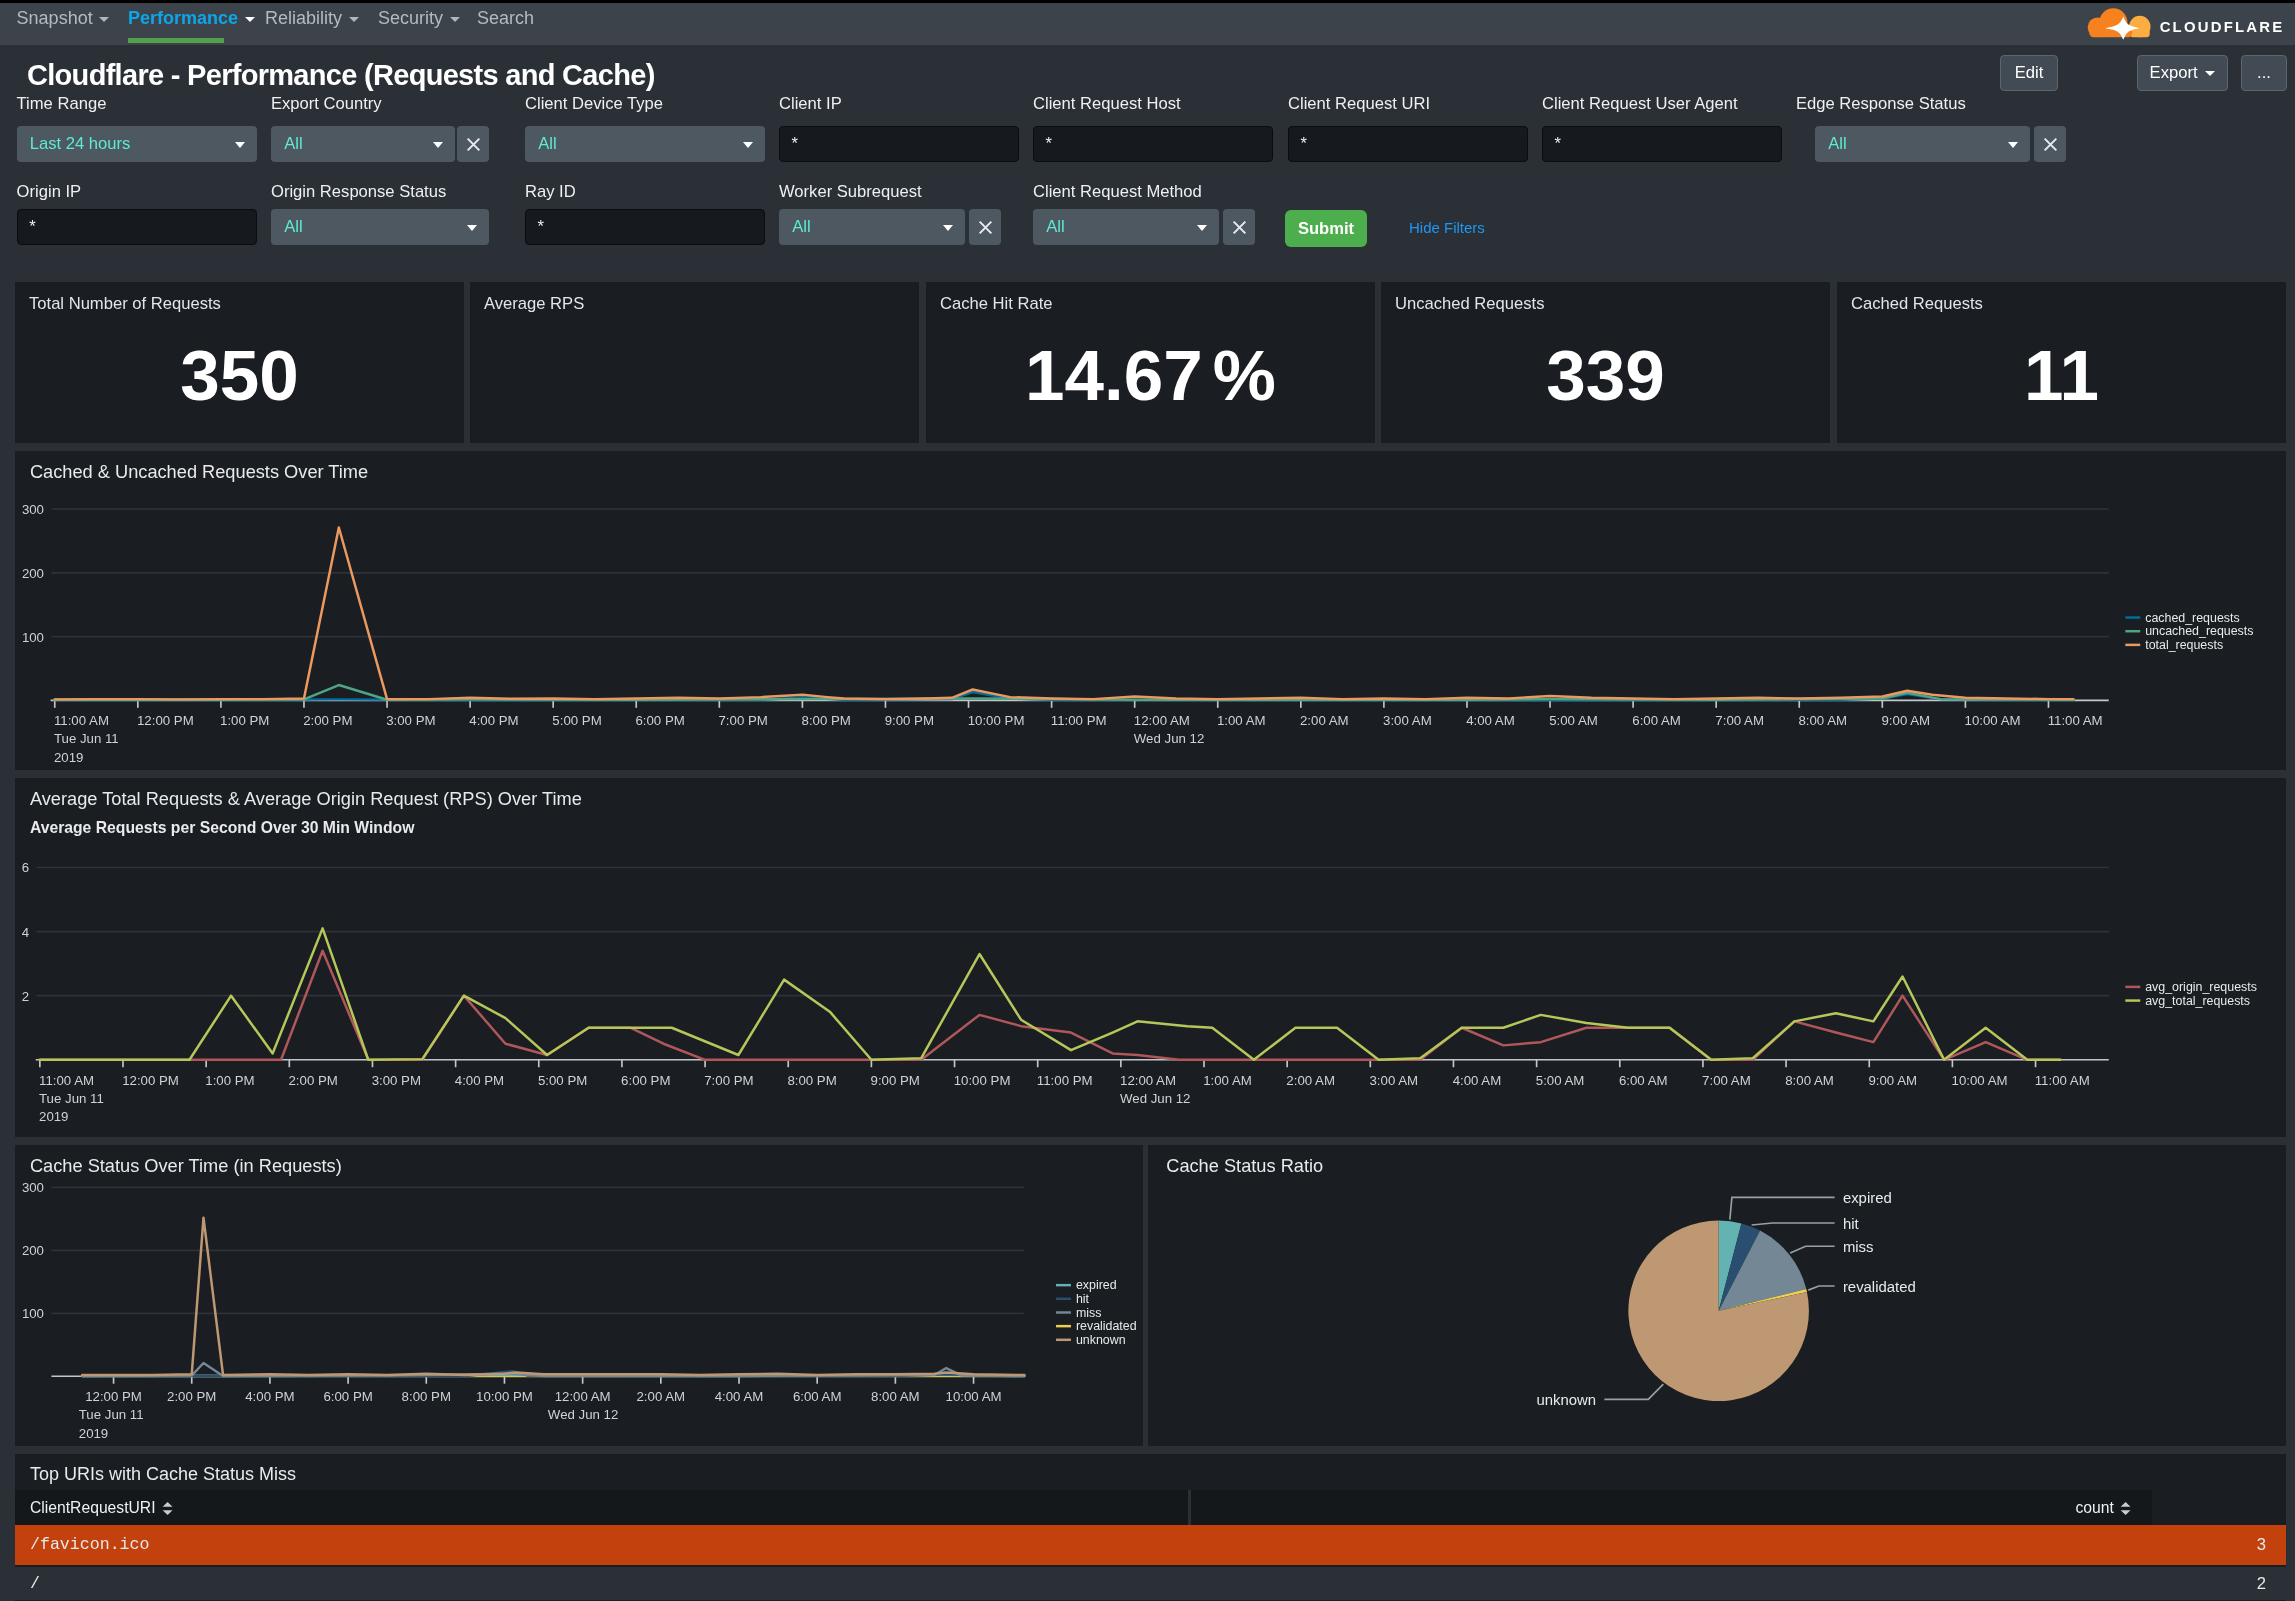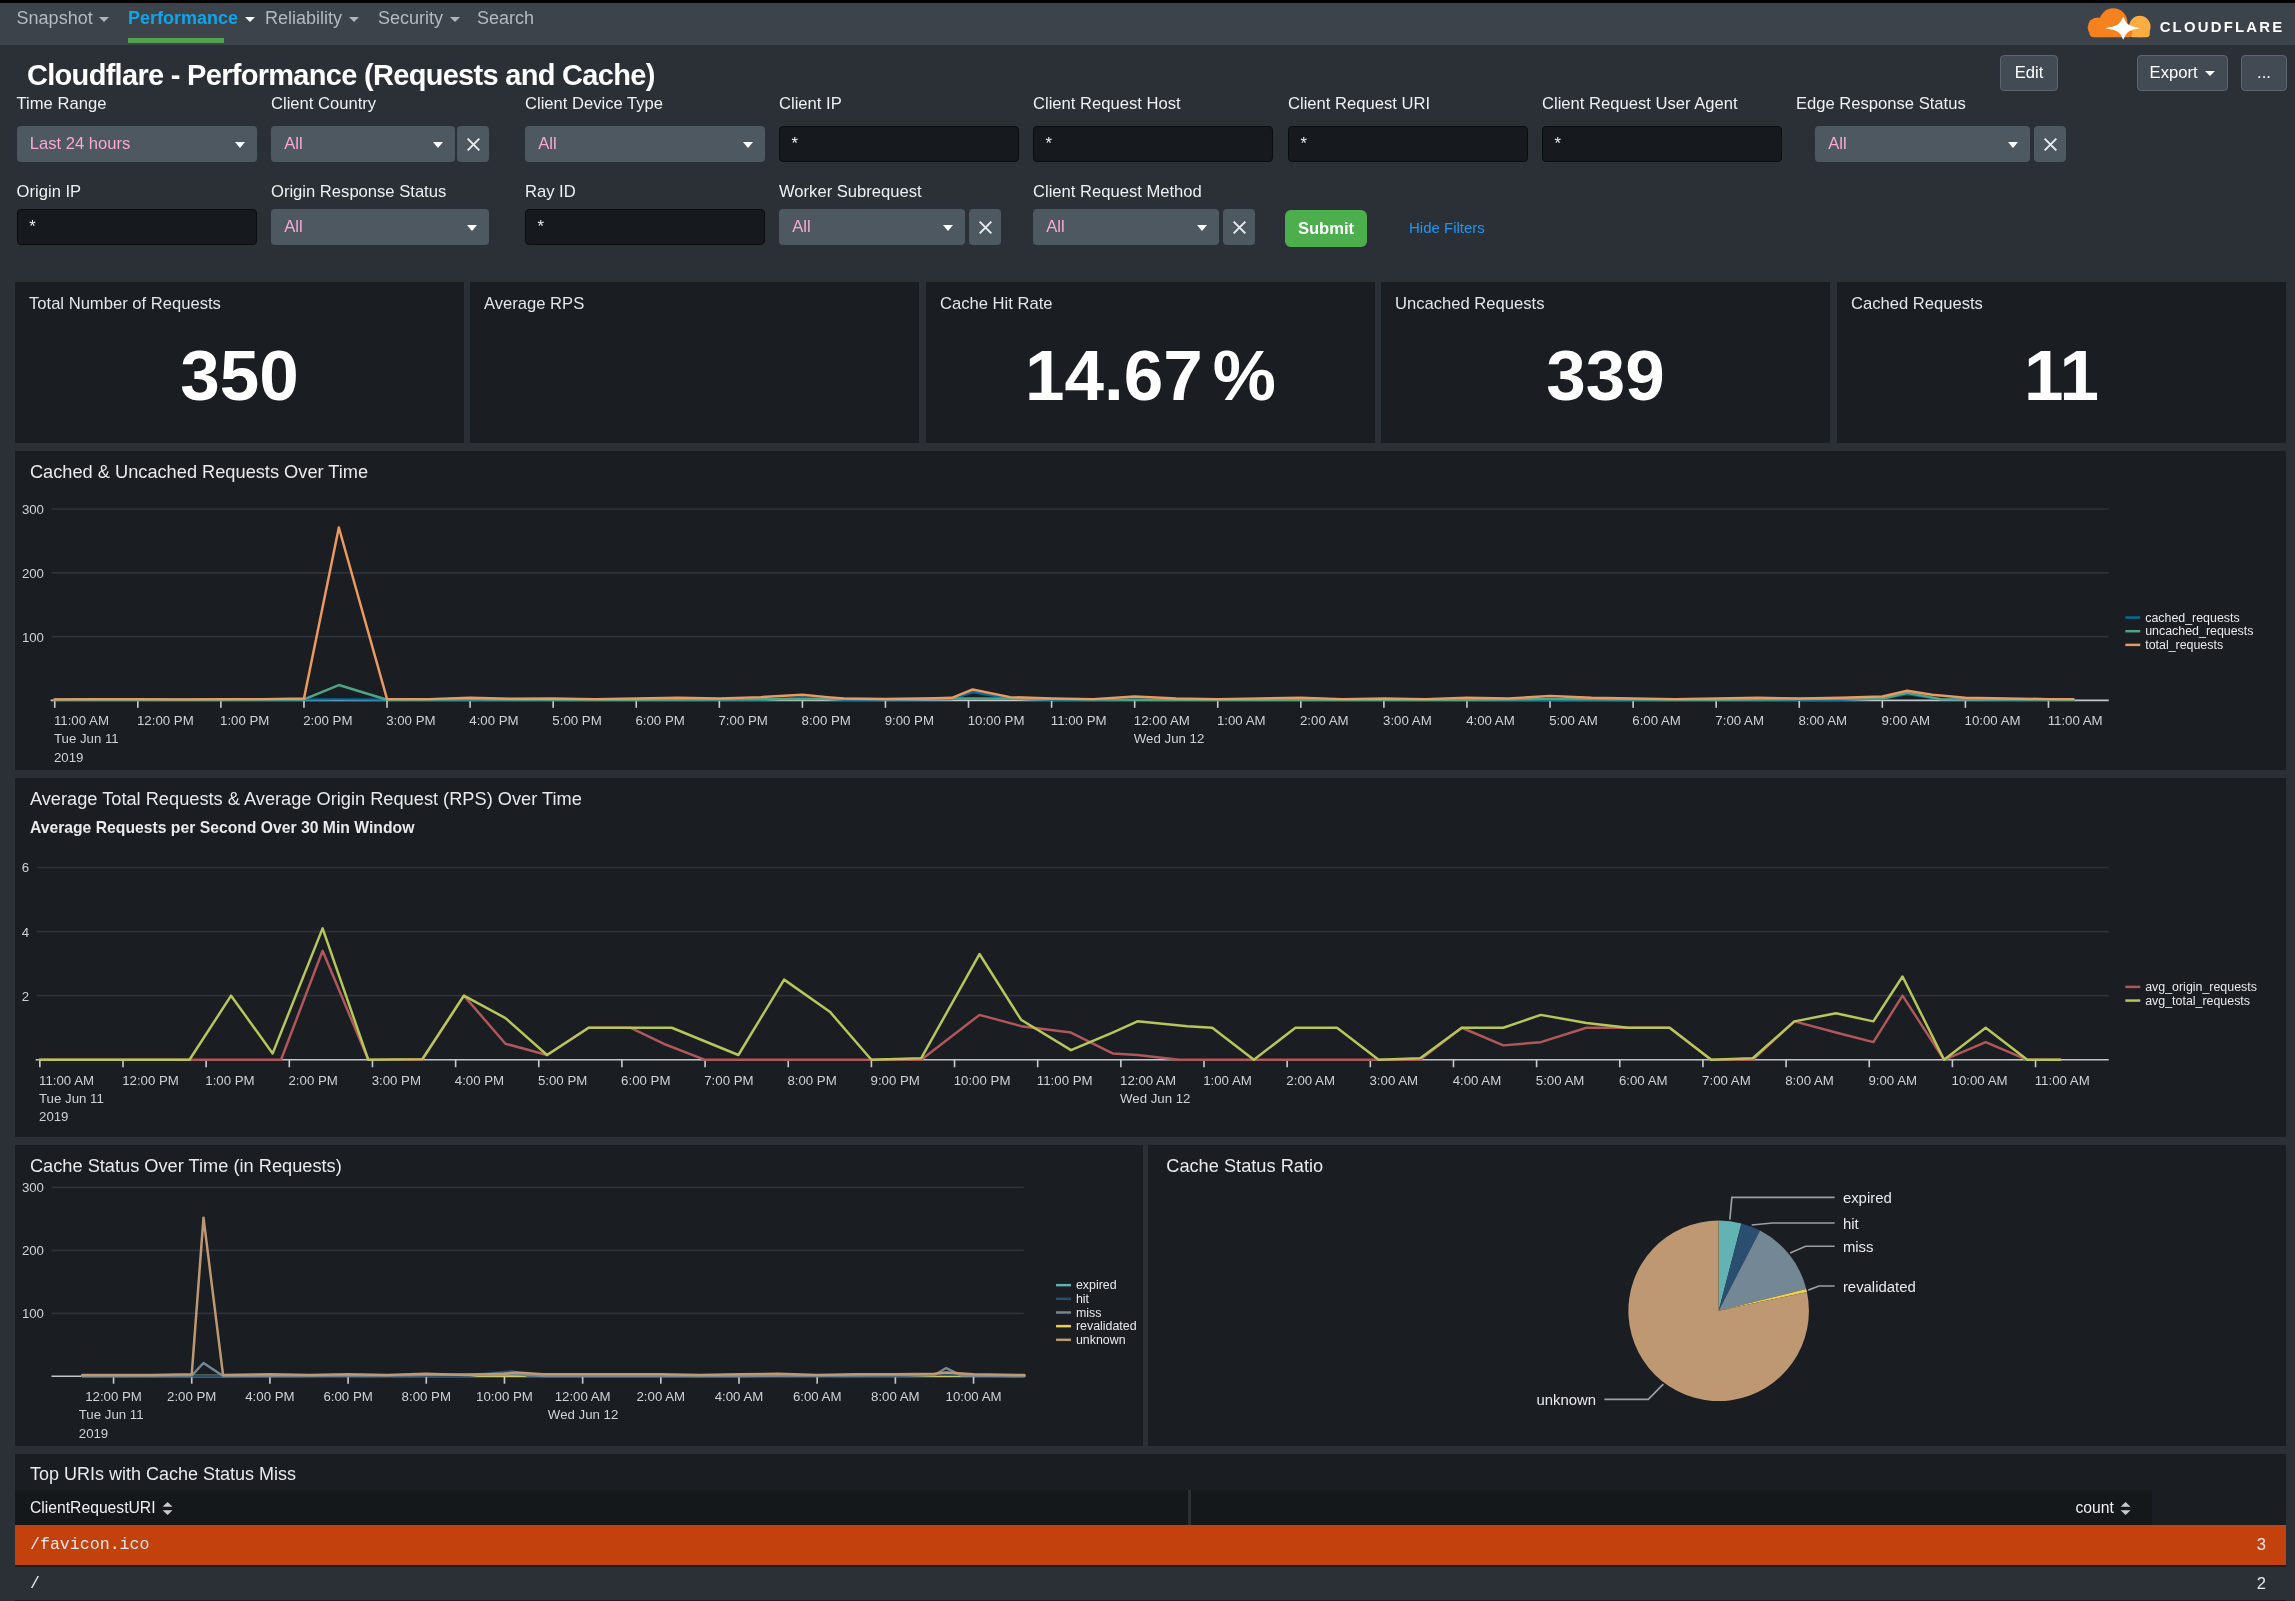--- a/index.html
+++ b/index.html
@@ -7,21 +7,21 @@
 .topstrip { position:absolute; left:0; top:0; width:2295px; height:2.5px; background:#000; }
 .navitem { position:absolute; top:8px; font-size:18px; color:#b3bac1; }
 .navitem b { color:#0ea5e9; }
 .ncaret { display:inline-block; width:0; height:0; border-left:5px solid transparent;
   border-right:5px solid transparent; border-top:5.8px solid #aeb6bd; margin-left:6.6px; vertical-align:middle;}
 .greenbar { position:absolute; left:128px; top:38px; width:96px; height:5px; background:#53a051; }
 .title { position:absolute; left:27px; top:59px; font-size:29px; font-weight:bold; color:#fff; letter-spacing:-0.7px; }
 .hbtn { position:absolute; top:55px; height:36px; background:#424b53; border:1.7px solid #5c666f;
   border-radius:4.1px; color:#fff; font-size:16.6px; text-align:center; line-height:33px; }
 .flab { position:absolute; font-size:16.6px; color:#eef0f2; }
-.dd { position:absolute; height:36px; background:#4e5861; border-radius:4.1px; color:#f9a8d4;
+.dd { position:absolute; height:36px; background:#4e5861; border-radius:4.1px; color:#5eead4;
   font-size:16.6px; line-height:36px; padding-left:13.2px; }
 .dd .caret { position:absolute; right:11.6px; top:15.7px; width:0; height:0;
   border-left:5.8px solid transparent; border-right:5.8px solid transparent; border-top:6.6px solid #fff; }
 .xb { position:absolute; width:32px; height:36px; background:#4e5861; border-radius:4.1px;
   display:flex; align-items:center; justify-content:center; }
 .inp { position:absolute; height:36px; background:#16191d; border:1.7px solid #0a0c0e;
   border-radius:4.1px; color:#eef0f2; font-size:16.6px; line-height:33px; padding-left:11.6px; }
 .submit { position:absolute; left:1285px; top:210px; width:82px; height:37px; background:#4cae4c;
   border-radius:5.8px; color:#fff; font-size:16.6px; font-weight:bold; text-align:center; line-height:37px; }
 .hidef { position:absolute; left:1409px; top:219px; font-size:15px; color:#2196f0; }
@@ -47,21 +47,21 @@
 <circle cx="37" cy="28" r="12" fill="#f6821f"></circle>
 <rect x="27" y="30" width="52" height="10" rx="5" fill="#f6821f"></rect>
 <path d="M46,29 C62,26.5 64,24.5 68,15 C72,24.5 74,26.5 88,29 C74,31.5 72,33.5 68,43 C64,33.5 62,31.5 46,29 Z" fill="#fff"></path>
 <text x="112" y="34" font-family="Liberation Sans, sans-serif" font-size="18" font-weight="bold" fill="#ffffff" letter-spacing="2.7">CLOUDFLARE</text>
 </svg></div>
 <div class="title">Cloudflare - Performance (Requests and Cache)</div>
 <div class="hbtn" style="left:2000px;width:58px;">Edit</div>
 <div class="hbtn" style="left:2137px;width:91px;">Export <span class="ncaret" style="border-top-color:#fff;margin-left:3.3px;"></span></div>
 <div class="hbtn" style="left:2241px;width:46px;">...</div>
 <div class="flab" style="left:16.6px;top:94px;">Time Range</div>
-<div class="flab" style="left:271px;top:94px;">Client Country</div>
+<div class="flab" style="left:271px;top:94px;">Export Country</div>
 <div class="flab" style="left:525px;top:94px;">Client Device Type</div>
 <div class="flab" style="left:779px;top:94px;">Client IP</div>
 <div class="flab" style="left:1033px;top:94px;">Client Request Host</div>
 <div class="flab" style="left:1288px;top:94px;">Client Request URI</div>
 <div class="flab" style="left:1542px;top:94px;">Client Request User Agent</div>
 <div class="flab" style="left:1796px;top:94px;">Edge Response Status</div>
 <div class="dd" style="left:16.6px;top:126px;width:240px;"><span>Last 24 hours</span><span class="caret"></span></div>
 <div class="dd" style="left:271px;top:126px;width:184px;"><span>All</span><span class="caret"></span></div>
 <div class="xb" style="left:457px;top:126px;">
     <svg width="15" height="15" viewBox="0 0 18 18">

